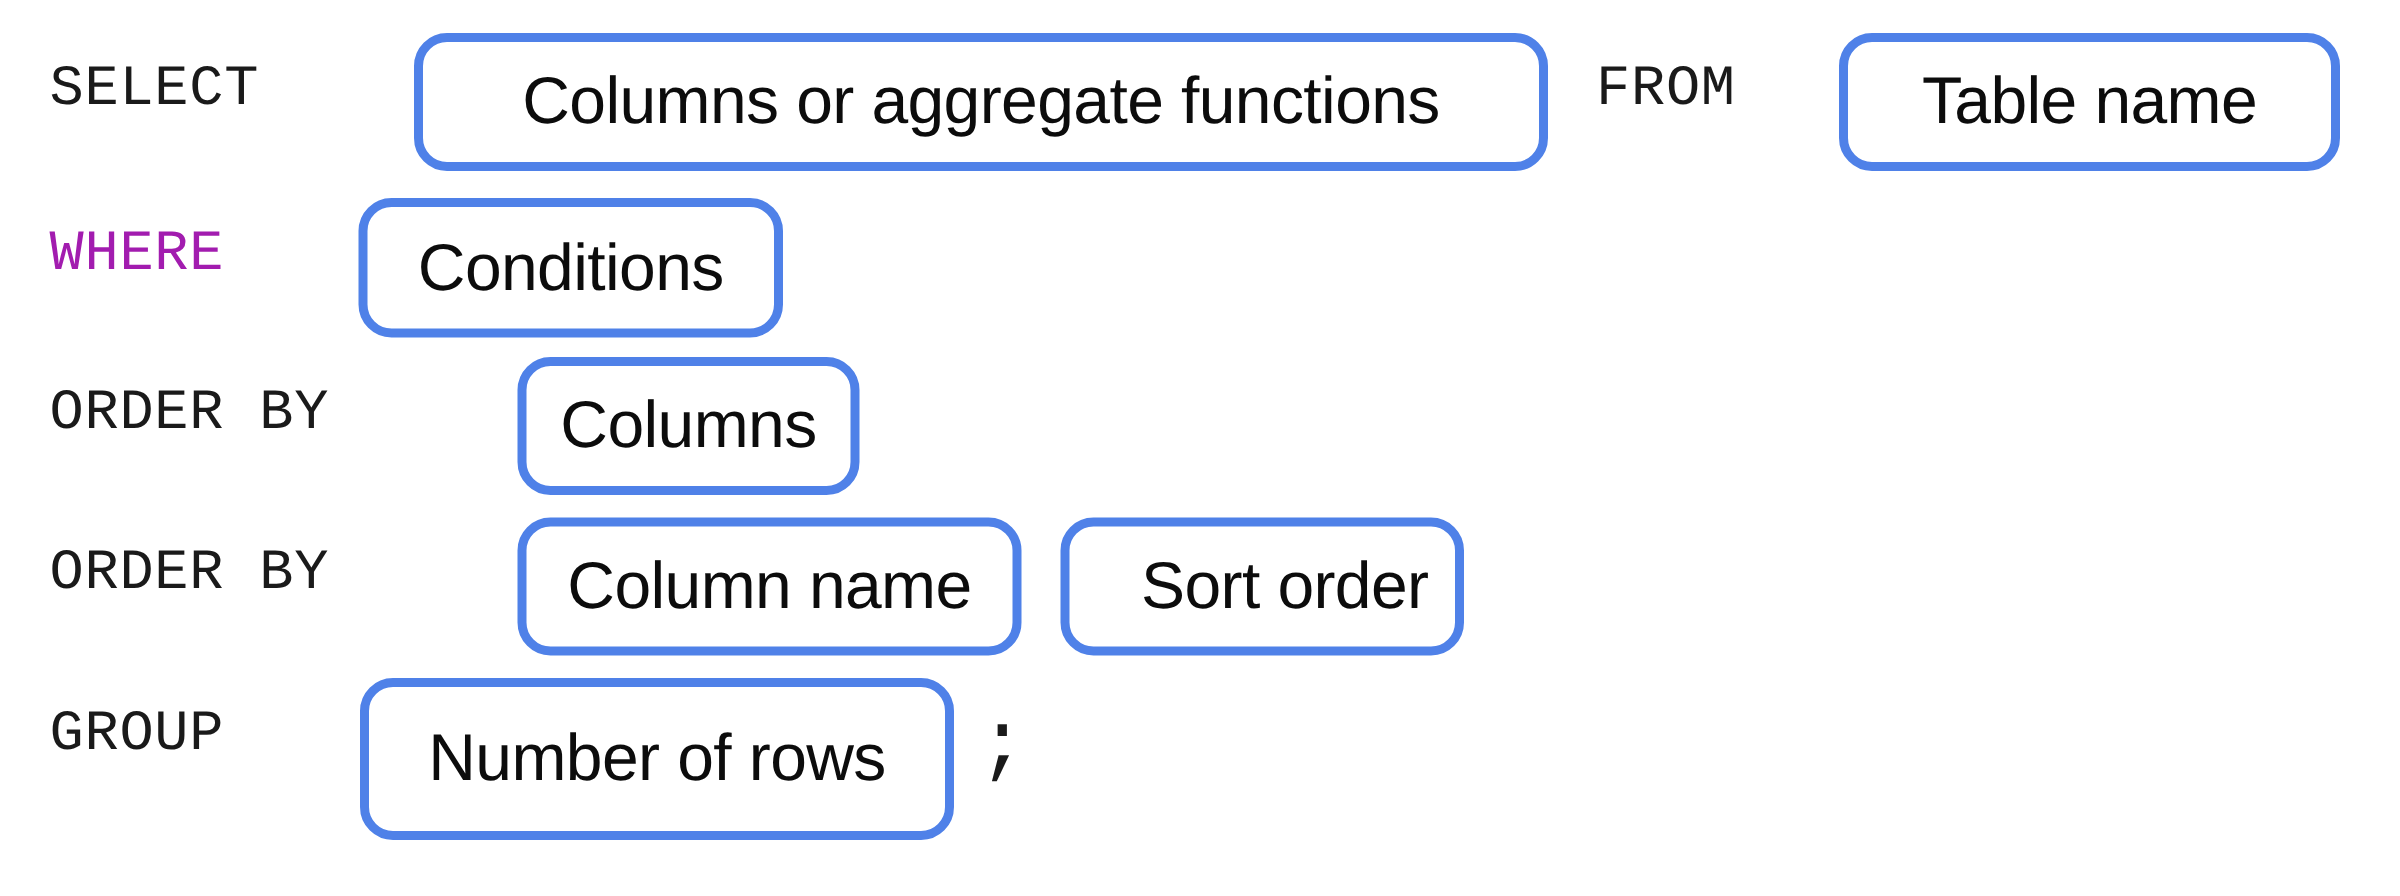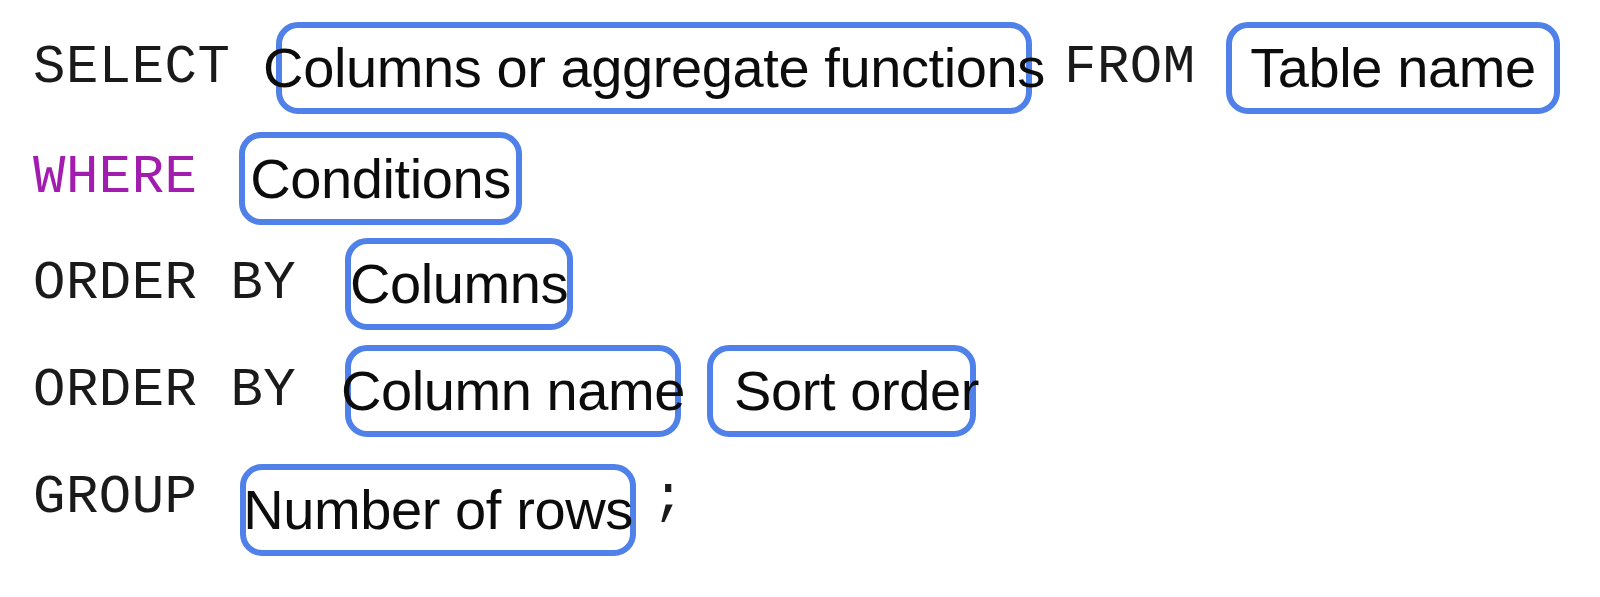--- a/index.html
+++ b/index.html
@@ -13,41 +13,41 @@
     width: 1600px;
     height: 597px;
     background: #ffffff;
     overflow: hidden;
   }
   
   .kw {
     position: absolute;
     font-family: "Liberation Mono", "DejaVu Sans Mono", monospace;
     color: #1a1a1a;
-    font-size: 54px;
+    font-size: 38px;
     line-height: 1;
     letter-spacing: 0.5px;
     white-space: pre;
     font-weight: 400;
     -webkit-font-smoothing: antialiased;
   }
   
   .slot {
     position: absolute;
     box-sizing: border-box;
     border: 6px solid var(--accent, #4f81e8);
     border-radius: 22px;
     background: #ffffff;
     display: flex;
     align-items: center;
     justify-content: center;
   }
   .slot-label {
     font-family: "Liberation Sans", "DejaVu Sans", sans-serif;
-    font-size: 56px;
+    font-size: 44px;
     line-height: 1;
     color: #0c0c0c;
     white-space: nowrap;
     font-weight: 400;
     letter-spacing: -0.4px;
     -webkit-font-smoothing: antialiased;
   }
   .punct {
     position: absolute;
     font-family: "Liberation Mono", "DejaVu Sans Mono", monospace;
@@ -91,19 +91,19 @@
   <div class="slot" style="left: 345px; top: 345px; width: 336px; height: 92px; --accent: #4f81e8;">
     <span class="slot-label">Column name</span>
   </div>
 
   <div class="slot" style="left: 707px; top: 345px; width: 269px; height: 92px; padding-left: 30px; --accent: #4f81e8;">
     <span class="slot-label">Sort order</span>
   </div>
 
   <div class="kw" style="left: 33px; top: 471px; color: rgb(26, 26, 26);">GROUP</div>
 
-  <div class="slot" style="left: 240px; top: 464px; width: 396px; height: 92px; --accent: #4f81e8;">
+  <div class="slot" style="left: 240px; top: 452px; width: 396px; height: 108px; --accent: #4f81e8;">
     <span class="slot-label">Number of rows</span>
   </div>
 
   <div class="punct" style="left: 652px; top: 471px; color: rgb(26, 26, 26);">;</div>
 
 </div>
 
 </body></html>

